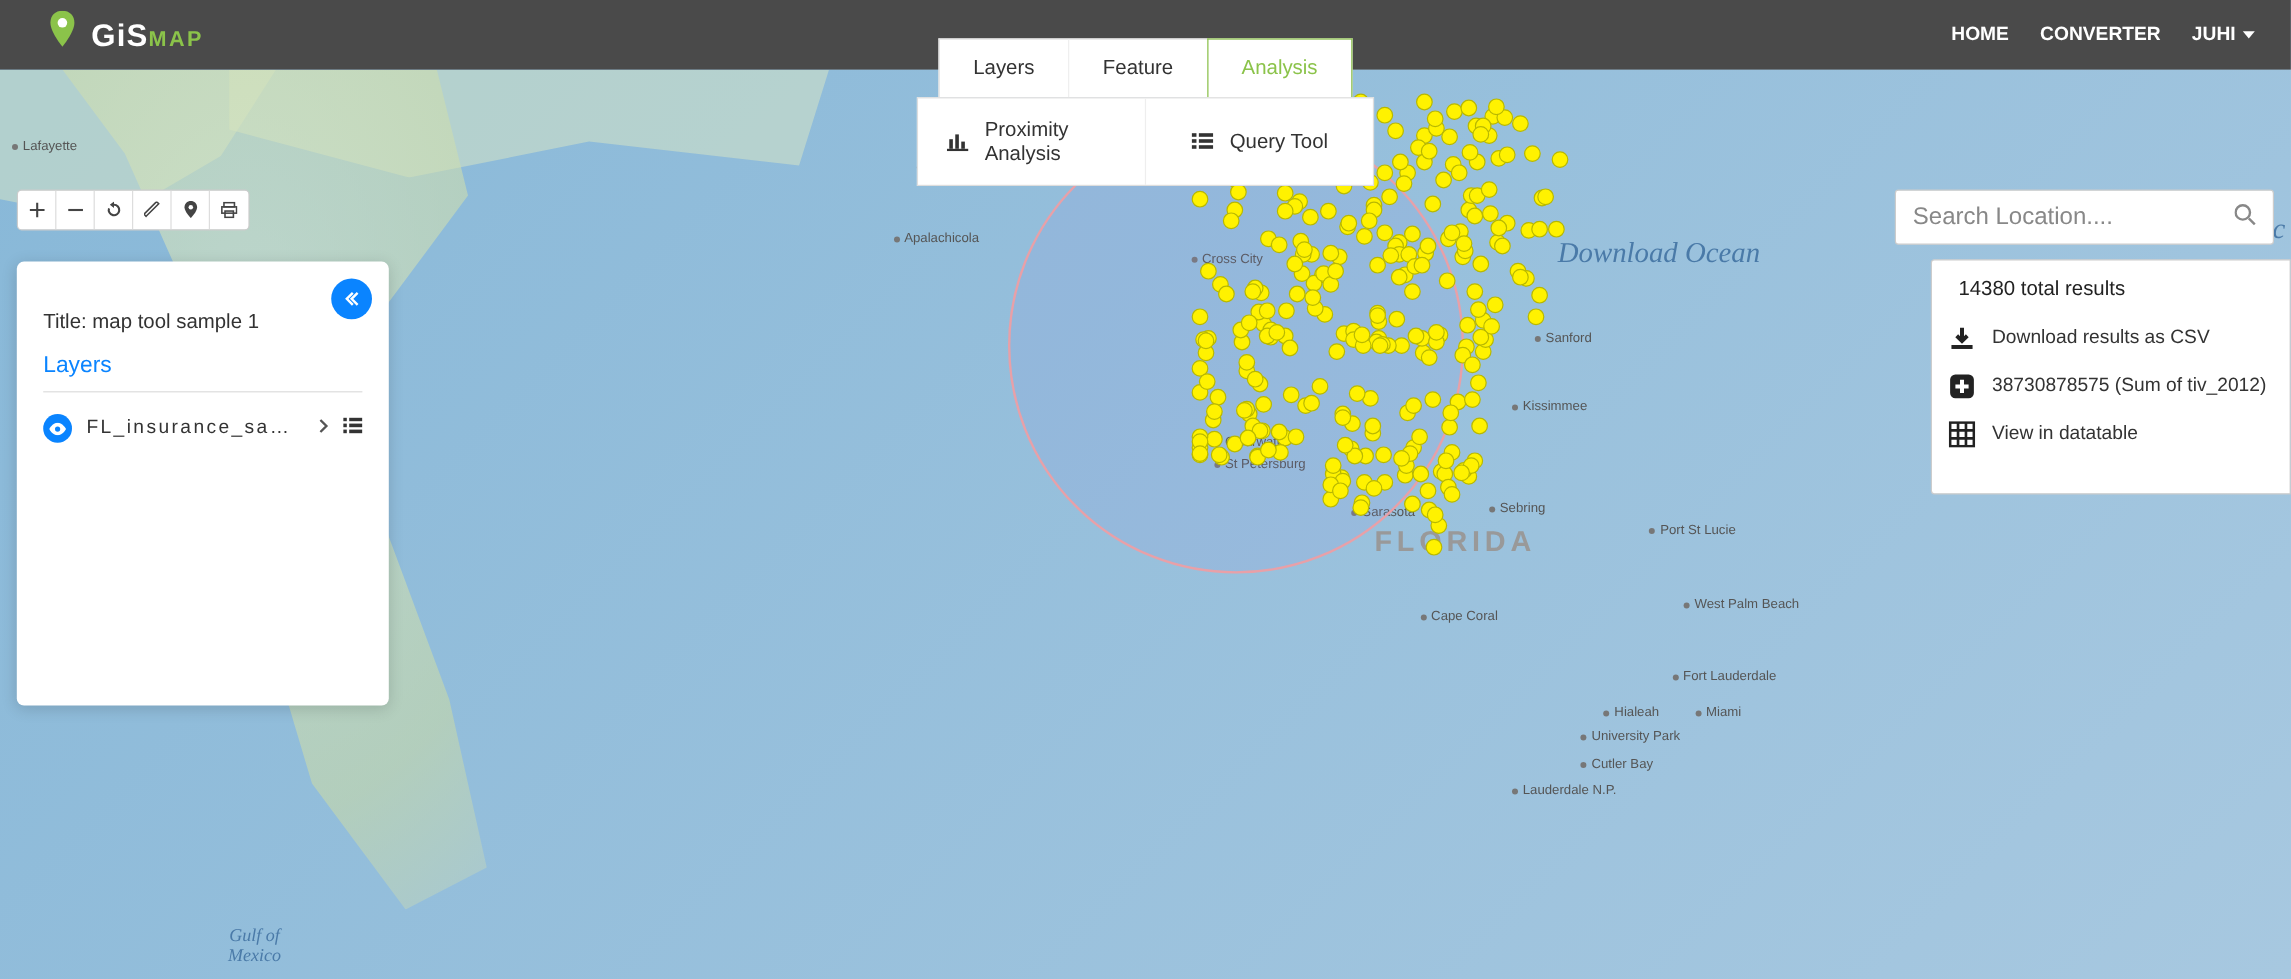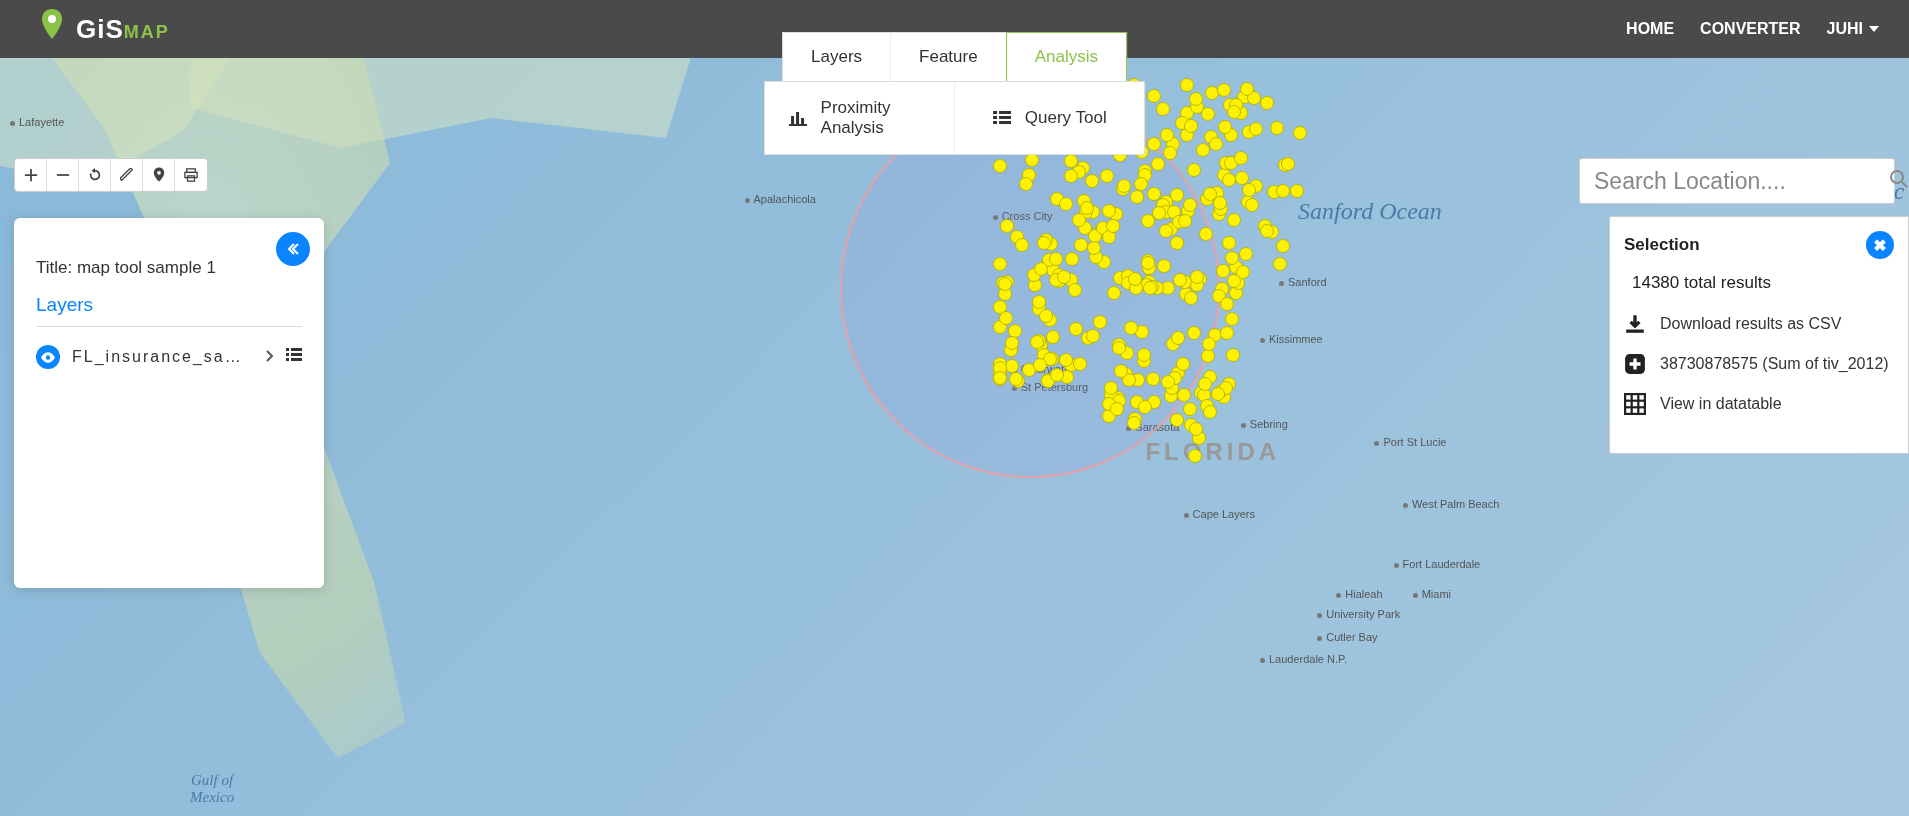--- a/index.html
+++ b/index.html
@@ -143,21 +143,21 @@
   .chevron { color: #555; font-size: 16px; cursor: pointer; }
   .list-icon { cursor: pointer; }
 
   
   .search-box {
     position: absolute; top: 100px; right: 14px; width: 316px; height: 46px;
     background: #fff; border: 1px solid #ccc; border-radius: 3px; display: flex;
     align-items: center; padding: 0 14px; z-index: 50;
   }
   .search-box input {
-    flex: 1; border: none; outline: none; font-size: 23px; color: #333;
+    flex: 1; border: none; outline: none; font-size: 20px; color: #333;
   }
   .search-box input::placeholder { color: #888; }
   .search-icon { color: #888; }
 
   
   .selection-panel {
     position: absolute; top: 158px; right: 0; width: 300px;
     background: #fff; border: 1px solid #ccc; border-radius: 3px 0 0 3px;
     z-index: 50; padding: 14px 14px 20px;
   }
@@ -237,21 +237,21 @@
       <span>Query Tool</span>
     </div>
   </div>
 </div>
 
 <div class="map">
   <div class="land left-coast"></div>
   <div class="land panhandle"></div>
   <div class="florida"></div>
 
-  <div class="ocean-label">Sanford Ocean</div>
+  <div class="ocean-label">Download Ocean</div>
   <div class="ocean-label-2">Atlantic Oce</div>
   <div class="gulf-label">
     <div>Gulf of</div>
     <div>Mexico</div>
   </div>
   <div class="florida-label">FLORIDA</div>
 
   <div class="city" style="top:75px;left:40%;">Panama City</div>
   <div class="city" style="top:135px;left:39%;">Apalachicola</div>
   <div class="city" style="top:64px;left:53%;">Perry</div>
@@ -260,21 +260,21 @@
   <div class="city" style="top:275px;left:66%;">Kissimmee</div>
   <div class="city" style="top:305px;left:53%;">Clearwater</div>
   <div class="city" style="top:323px;left:53%;">St Petersburg</div>
   <div class="city" style="top:363px;left:59%;">Sarasota</div>
   <div class="city" style="top:360px;left:65%;">Sebring</div>
   <div class="city" style="top:378px;left:72%;">Port St Lucie</div>
   <div class="city" style="top:440px;left:73.5%;">West Palm Beach</div>
   <div class="city" style="top:500px;left:73%;">Fort Lauderdale</div>
   <div class="city" style="top:530px;left:70%;">Hialeah</div>
   <div class="city" style="top:530px;left:74%;">Miami</div>
-  <div class="city" style="top:450px;left:62%;">Cape Layers</div>
+  <div class="city" style="top:450px;left:62%;">Cape Coral</div>
   <div class="city" style="top:550px;left:69%;">University Park</div>
   <div class="city" style="top:573px;left:69%;text-align:right;">Cutler Bay</div>
   <div class="city" style="top:595px;left:66%;">Lauderdale N.P.</div>
   <div class="city" style="top:58px;left:10px;">Lafayette</div>
   <div class="city" style="top:120px;left:140px;">Houma</div>
   <div class="city" style="top:108px;left:130px;">N. Orleans</div>
 
   <div class="circle-overlay"></div>
   <div class="points-cluster" id="cluster">
       <div class="pt" style="left: 201.272px; top: 308.115px;"></div>
@@ -648,24 +648,20 @@
     <input type="text" placeholder="Search Location...." style="">
     <span class="search-icon">
       <svg viewBox="0 0 18 18" width="18" height="18">
           <circle cx="7" cy="7" r="6" fill="none" stroke="#888" stroke-width="2"></circle>
           <line x1="12" y1="12" x2="17" y2="17" stroke="#888" stroke-width="2"></line>
         </svg>
     </span>
   </div>
 
   <div class="selection-panel">
-    <div class="sel-header">
-      <div class="sel-title">Selection</div>
-      <div class="close-btn">✖</div>
-    </div>
     <div class="total-results">14380 total results</div>
     <div class="result-line">
       <span class="ico">
         <svg viewBox="0 0 20 20" width="22" height="22">
             <path d="M10 2 v9 M6 8 l4 4 4 -4" fill="none" stroke="#222" stroke-width="3"></path>
             <rect x="2" y="15" width="16" height="3" fill="#222"></rect>
           </svg>
       </span>
       <span>Download results as CSV</span>
     </div>

